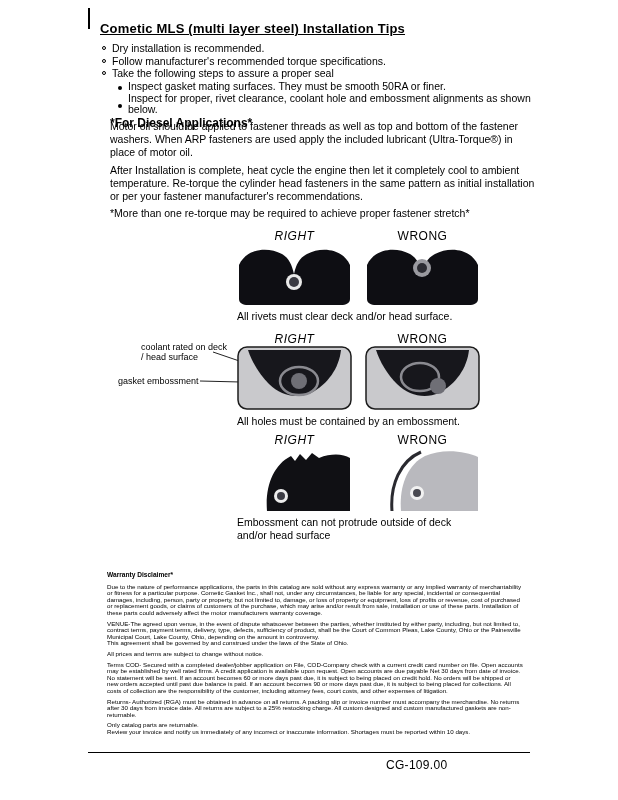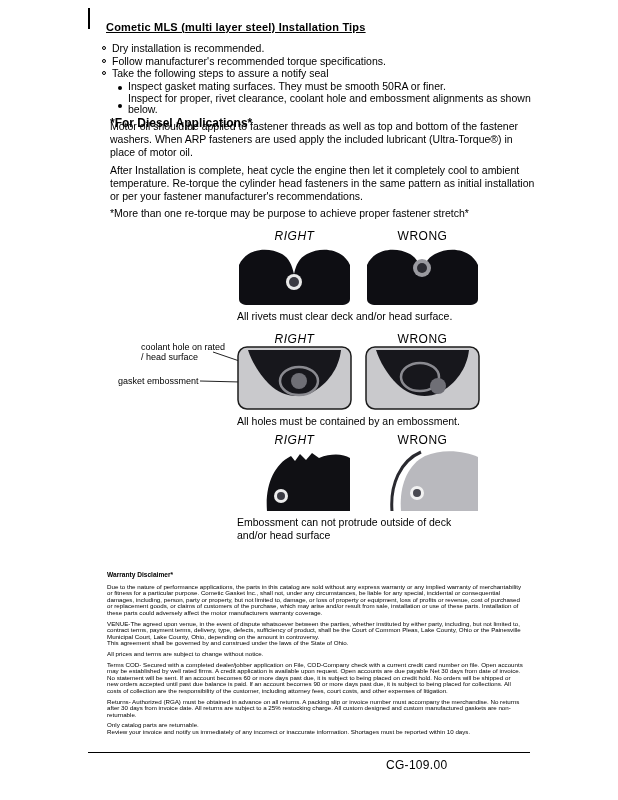--- a/index.html
+++ b/index.html
@@ -6,21 +6,21 @@
   html,body { width:618px; height:800px; }
   body {
     background:#ffffff;
     font-family:"Liberation Sans", sans-serif;
     color:#000;
     position:relative;
     overflow:hidden;
   }
   .abs { position:absolute; }
   .corner-tick { left:88px; top:8px; width:2px; height:21px; background:#000; }
-  .title { left:106px; top:21px; font-size:11px; font-weight:bold; text-decoration:underline; letter-spacing:.2px; }
+  .title { left:100px; top:21px; font-size:13px; font-weight:bold; text-decoration:underline; letter-spacing:.2px; }
 
   .bullets { left:102px; top:43px; width:440px; font-size:10.5px; }
   .b-row { display:flex; align-items:flex-start; margin-bottom:1.5px; line-height:11px; }
   .b-row.sub { margin-left:16px;align-items:center; }
   .dot { flex:0 0 auto; width:4px; height:4px; border-radius:50%; margin:3px 6px 0 0; }
   .dot.hollow { border:1px solid #000; }
   .dot.filled { background:#000; }
 
   .diesel-heading { left:110px; top:116px; font-size:12px; font-weight:bold; }
   .para { left:110px; font-size:10.5px; line-height:13px; width:428px; }
@@ -62,36 +62,36 @@
   <div class="b-row">
     <span class="dot hollow"></span>
     <span>Dry installation is recommended.</span>
   </div>
   <div class="b-row">
     <span class="dot hollow"></span>
     <span>Follow manufacturer's recommended torque specifications.</span>
   </div>
   <div class="b-row">
     <span class="dot hollow"></span>
-    <span>Take the following steps to assure a notify seal</span>
+    <span>Take the following steps to assure a proper seal</span>
   </div>
   <div class="b-row sub">
     <span class="dot filled"></span>
     <span>Inspect gasket mating surfaces.  They must be smooth 50RA or finer.</span>
   </div>
   <div class="b-row sub">
     <span class="dot filled"></span>
     <span>Inspect for proper, rivet clearance, coolant hole and embossment alignments as shown below.</span>
   </div>
 </div>
 
 <div class="abs diesel-heading">*For Diesel Applications*</div>
 <p class="abs para p1">Motor oil should be applied to fastener threads as well as top and bottom of the fastener washers. When ARP fasteners are used apply the included lubricant (Ultra-Torque®) in place of motor oil.</p>
 <p class="abs para p2">After Installation is complete, heat cycle the engine then let it completely cool to ambient temperature. Re-torque the cylinder head fasteners in the same pattern as initial installation or per your fastener manufacturer's recommendations.</p>
-<p class="abs para p3">*More than one re-torque may be purpose to achieve proper fastener stretch*</p>
+<p class="abs para p3">*More than one re-torque may be required to achieve proper fastener stretch*</p>
 
 <div class="abs col-label lab-left" style="top:229px">RIGHT</div>
 <div class="abs col-label lab-right" style="top:229px">WRONG</div>
 
 <div class="abs panel pan-left" style="top:243px">
   <svg width="115" height="62" viewBox="0 0 115 62">
     <path d="M2,22 C9,6 30,3 45,11 C52,15 55,22 57,31 C59,22 62,15 70,11 C85,3 106,6 113,22 L113,56 C113,60 109,62 104,62 L11,62 C6,62 2,60 2,56 Z" fill="#0e0e13"></path>
     <circle cx="57" cy="39" r="8" fill="#e9e9e9"></circle>
     <circle cx="57" cy="39" r="5" fill="#3a3a42"></circle>
   </svg>
@@ -101,21 +101,21 @@
     <path d="M2,22 C9,6 30,3 45,11 C52,15 55,22 57,31 C59,22 62,15 70,11 C85,3 106,6 113,22 L113,56 C113,60 109,62 104,62 L11,62 C6,62 2,60 2,56 Z" fill="#0e0e13"></path>
     <circle cx="57" cy="25" r="9" fill="#9a9aa0"></circle>
     <circle cx="57" cy="25" r="5" fill="#2c2c33"></circle>
   </svg>
 </div>
 <div class="abs caption" style="top:310px">All rivets must clear deck and/or head surface.</div>
 
 <div class="abs col-label lab-left" style="top:332px">RIGHT</div>
 <div class="abs col-label lab-right" style="top:332px">WRONG</div>
 
-<div class="abs anno anno-coolant">coolant hole on rated / head surface</div>
+<div class="abs anno anno-coolant">coolant rated on deck / head surface</div>
 <div class="abs anno anno-emboss">gasket embossment</div>
 <svg class="abs anno-lines" viewBox="0 0 106 50">
   <line x1="18" y1="12" x2="100" y2="40" stroke="#222" stroke-width="1"></line>
   <line x1="5" y1="41" x2="86" y2="43" stroke="#222" stroke-width="1"></line>
 </svg>
 
 <div class="abs panel pan-left" style="top:346px">
   <svg width="115" height="64" viewBox="0 0 115 64">
     <rect x="1" y="1" width="113" height="62" rx="9" fill="#c9c9cc" stroke="#1c1c1c" stroke-width="1.5"></rect>
     <path d="M11,4 L104,4 C102,22 91,38 74,47 C60,53 44,50 32,38 C22,28 15,16 11,4 Z" fill="#17171c"></path>

